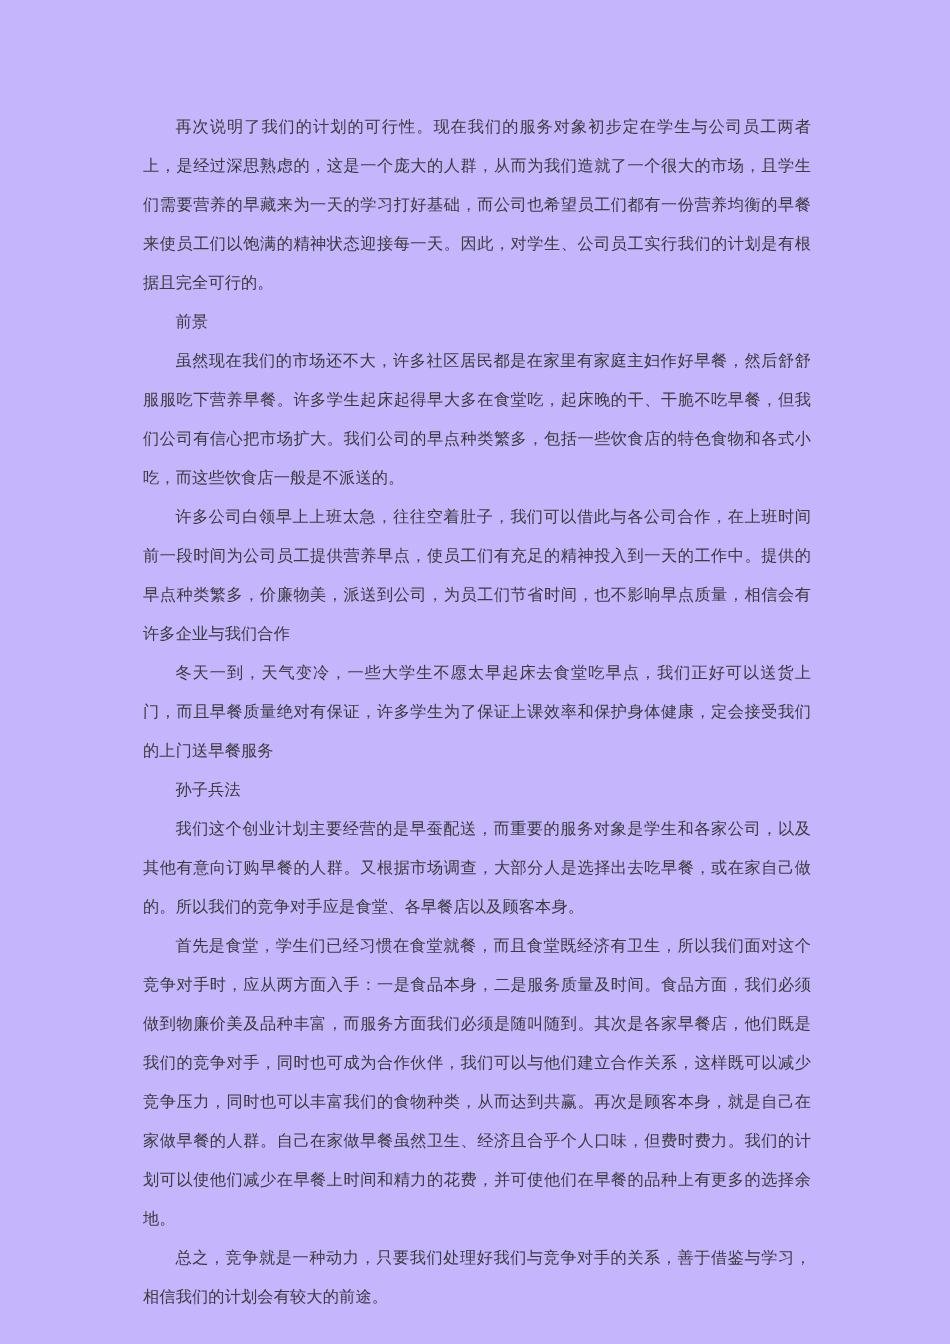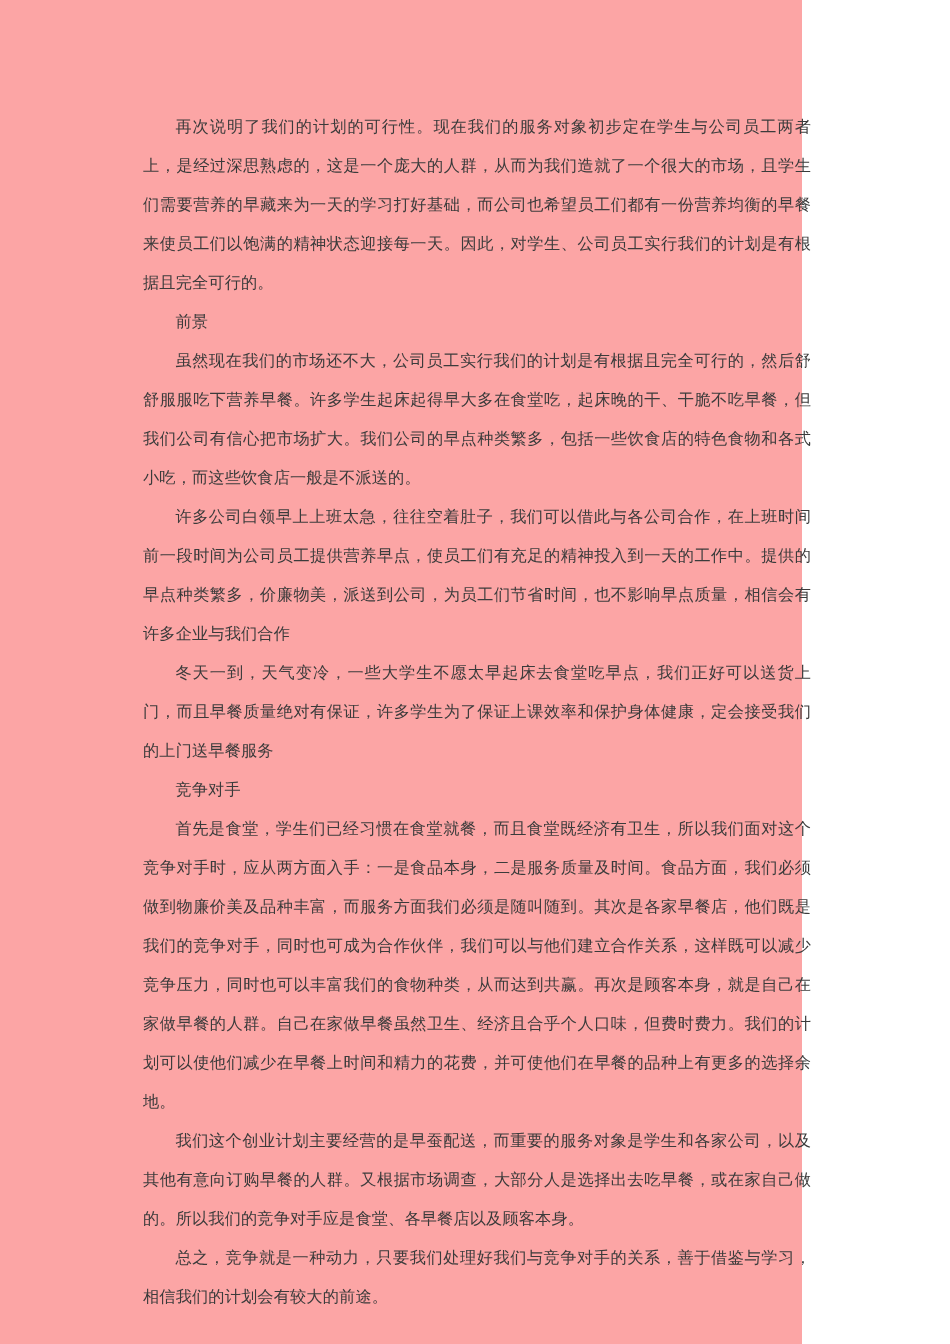--- a/index.html
+++ b/index.html
@@ -15,23 +15,23 @@
     overflow: hidden;
     font-family: "Liberation Serif", "DejaVu Serif", serif;
     color: #3a3a3a;
     -webkit-font-smoothing: antialiased;
   }
 
   .page {
     position: absolute;
     left: 0;
     top: 0;
-    width: 802px;
+    width: 950px;
     height: 1344px;
-    background: #fca5a5;
+    background: #c4b5fd;
   }
 
   .text-column {
     position: absolute;
     left: 143px;
     top: 108px;
     width: 668px;
   }
 
   
@@ -62,29 +62,29 @@
 </head>
 <body>
 
 <div class="page">
   <div class="text-column">
 
     <p class="para indent">再次说明了我们的计划的可行性。现在我们的服务对象初步定在学生与公司员工两者上，是经过深思熟虑的，这是一个庞大的人群，从而为我们造就了一个很大的市场，且学生们需要营养的早藏来为一天的学习打好基础，而公司也希望员工们都有一份营养均衡的早餐来使员工们以饱满的精神状态迎接每一天。因此，对学生、公司员工实行我们的计划是有根据且完全可行的。</p>
 
     <p class="para indent short">前景</p>
 
-    <p class="para indent">虽然现在我们的市场还不大，公司员工实行我们的计划是有根据且完全可行的，然后舒舒服服吃下营养早餐。许多学生起床起得早大多在食堂吃，起床晚的干、干脆不吃早餐，但我们公司有信心把市场扩大。我们公司的早点种类繁多，包括一些饮食店的特色食物和各式小吃，而这些饮食店一般是不派送的。</p>
+    <p class="para indent">虽然现在我们的市场还不大，许多社区居民都是在家里有家庭主妇作好早餐，然后舒舒服服吃下营养早餐。许多学生起床起得早大多在食堂吃，起床晚的干、干脆不吃早餐，但我们公司有信心把市场扩大。我们公司的早点种类繁多，包括一些饮食店的特色食物和各式小吃，而这些饮食店一般是不派送的。</p>
 
     <p class="para indent">许多公司白领早上上班太急，往往空着肚子，我们可以借此与各公司合作，在上班时间前一段时间为公司员工提供营养早点，使员工们有充足的精神投入到一天的工作中。提供的早点种类繁多，价廉物美，派送到公司，为员工们节省时间，也不影响早点质量，相信会有许多企业与我们合作</p>
 
     <p class="para indent">冬天一到，天气变冷，一些大学生不愿太早起床去食堂吃早点，我们正好可以送货上门，而且早餐质量绝对有保证，许多学生为了保证上课效率和保护身体健康，定会接受我们的上门送早餐服务</p>
 
-    <p class="para indent short">竞争对手</p>
+    <p class="para indent short">孙子兵法</p>
 
 
+    <p class="para indent">我们这个创业计划主要经营的是早蚕配送，而重要的服务对象是学生和各家公司，以及其他有意向订购早餐的人群。又根据市场调查，大部分人是选择出去吃早餐，或在家自己做的。所以我们的竞争对手应是食堂、各早餐店以及顾客本身。</p>
+
     <p class="para indent">首先是食堂，学生们已经习惯在食堂就餐，而且食堂既经济有卫生，所以我们面对这个竞争对手时，应从两方面入手：一是食品本身，二是服务质量及时间。食品方面，我们必须做到物廉价美及品种丰富，而服务方面我们必须是随叫随到。其次是各家早餐店，他们既是我们的竞争对手，同时也可成为合作伙伴，我们可以与他们建立合作关系，这样既可以减少竞争压力，同时也可以丰富我们的食物种类，从而达到共赢。再次是顾客本身，就是自己在家做早餐的人群。自己在家做早餐虽然卫生、经济且合乎个人口味，但费时费力。我们的计划可以使他们减少在早餐上时间和精力的花费，并可使他们在早餐的品种上有更多的选择余地。</p>
-
-    <p class="para indent">我们这个创业计划主要经营的是早蚕配送，而重要的服务对象是学生和各家公司，以及其他有意向订购早餐的人群。又根据市场调查，大部分人是选择出去吃早餐，或在家自己做的。所以我们的竞争对手应是食堂、各早餐店以及顾客本身。</p>
 
     <p class="para indent">总之，竞争就是一种动力，只要我们处理好我们与竞争对手的关系，善于借鉴与学习，相信我们的计划会有较大的前途。</p>
 
   </div>
 </div>
 
 </body></html>

